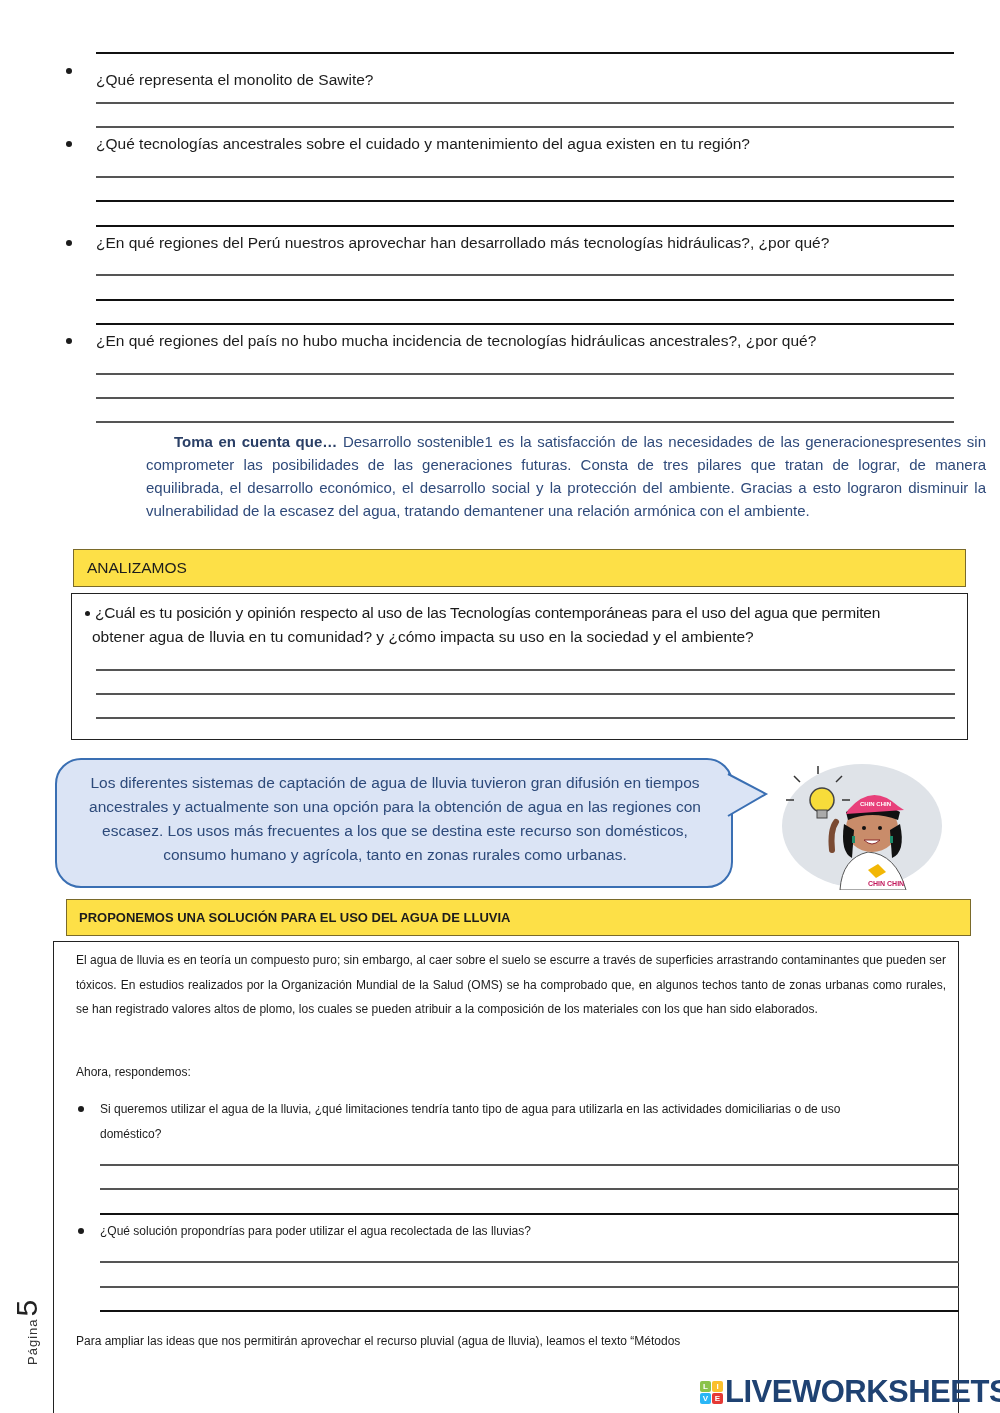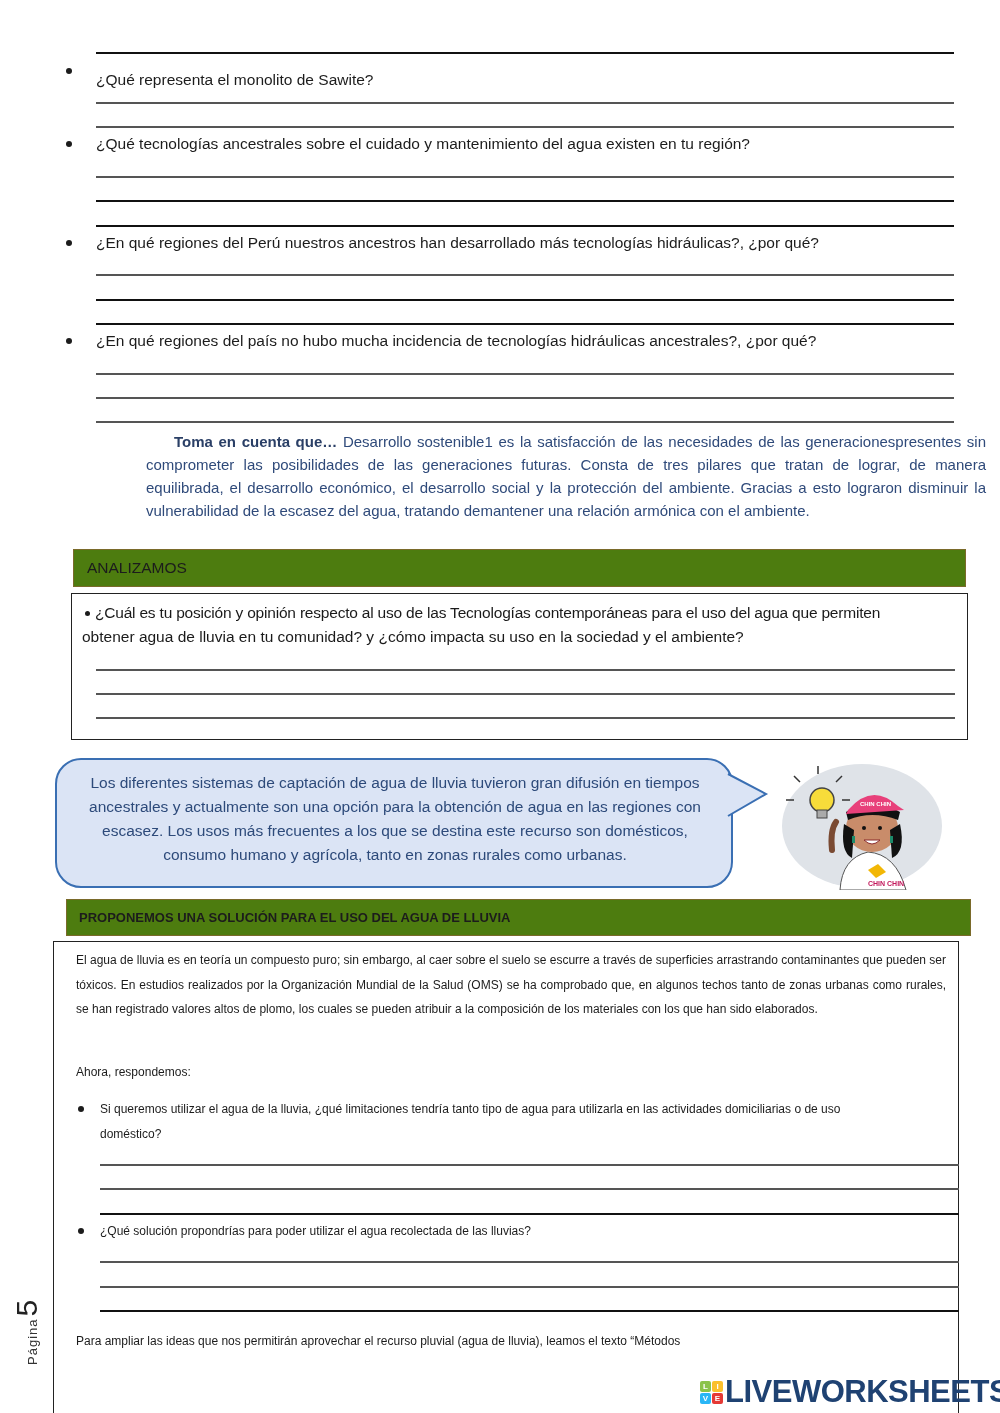--- a/index.html
+++ b/index.html
@@ -5,21 +5,21 @@
   * { box-sizing: border-box; margin: 0; padding: 0; }
   html, body { width: 1000px; height: 1413px; background: #ffffff; overflow: hidden; }
   body { position: relative; font-family: "Liberation Sans", sans-serif; color: #1a1a1a; }
   .abs { position: absolute; }
   .q { position: absolute; left: 96px; font-size: 15.5px; line-height: 20px; color: #1c1c1c; }
   .bullet { position: absolute; left: 66px; width: 6px; height: 6px; border-radius: 50%; background: #1c1c1c; }
   .line { position: absolute; height: 1.5px; background: #555; }
   .line.dark { height: 2px; background: #111; }
   .callout-note { position: absolute; left: 146px; top: 430px; width: 840px; font-size: 15px; line-height: 23px; color: #2f4a7a; text-align: justify; }
   .callout-note b { color: #2a3f66; margin-left: 28px; }
-  .section-header { position: absolute; background: #4d7c0f; border: 1px solid #7a6a2a; font-size: 15.5px; padding-left: 13px; display: flex; align-items: center; color: #1c1c1c; }
+  .section-header { position: absolute; background: #fde047; border: 1px solid #7a6a2a; font-size: 15.5px; padding-left: 13px; display: flex; align-items: center; color: #1c1c1c; }
   .box { position: absolute; border: 1px solid #222; background: #fff; }
   .bubble { position: absolute; left: 55px; top: 758px; width: 678px; height: 130px; background: #dbe4f5; border: 2px solid #3a6fb3; border-radius: 26px; }
   .bubble-text { position: absolute; left: 70px; top: 771px; width: 650px; text-align: center; font-size: 15.5px; line-height: 24px; color: #2d4a7a; }
   .para { position: absolute; font-size: 12px; line-height: 24.5px; color: #1c1c1c; text-align: justify; }
   .logo { position: absolute; left: 700px; top: 1374px; display: flex; align-items: center; }
   .logo-grid { display: grid; grid-template-columns: 11px 11px; grid-template-rows: 11px 11px; gap: 1px; margin-right: 2px; }
   .logo-grid span { font-size: 8px; font-weight: bold; color: #fff; display: flex; align-items: center; justify-content: center; border-radius: 2px; font-family: "Liberation Sans", sans-serif; }
   .logo-text { font-family: "Liberation Sans", sans-serif; font-weight: bold; font-size: 31px; color: #1f4272; letter-spacing: -0.5px; }
 </style>
 </head>
@@ -32,42 +32,42 @@
 <div class="line" style="left:96px; top:102px; width:858px;"></div>
 <div class="line" style="left:96px; top:126px; width:858px;"></div>
 
 <div class="bullet" style="top:141px;"></div>
 <div class="q" style="top:134px;">¿Qué tecnologías ancestrales sobre el cuidado y mantenimiento del agua existen en tu región?</div>
 <div class="line" style="left:96px; top:176px; width:858px;"></div>
 <div class="line dark" style="left:96px; top:200px; width:858px;"></div>
 <div class="line dark" style="left:96px; top:225px; width:858px;"></div>
 
 <div class="bullet" style="top:240px;"></div>
-<div class="q" style="top:233px;">¿En qué regiones del Perú nuestros ancestros han desarrollado más tecnologías hidráulicas?, ¿por qué?</div>
+<div class="q" style="top:233px;">¿En qué regiones del Perú nuestros aprovechar han desarrollado más tecnologías hidráulicas?, ¿por qué?</div>
 <div class="line" style="left:96px; top:274px; width:858px;"></div>
 <div class="line dark" style="left:96px; top:299px; width:858px;"></div>
 <div class="line dark" style="left:96px; top:323px; width:858px;"></div>
 
 <div class="bullet" style="top:338px;"></div>
 <div class="q" style="top:331px;">¿En qué regiones del país no hubo mucha incidencia de tecnologías hidráulicas ancestrales?, ¿por qué?</div>
 <div class="line" style="left:96px; top:373px; width:858px;"></div>
 <div class="line" style="left:96px; top:397px; width:858px;"></div>
 <div class="line" style="left:96px; top:421px; width:858px;"></div>
 
 <div class="callout-note">
   <b>Toma en cuenta que…</b><span> Desarrollo sostenible1 es la satisfacción de las necesidades de las generacionespresentes sin comprometer las posibilidades de las generaciones futuras. Consta de tres pilares que tratan de lograr, de manera equilibrada, el desarrollo económico, el desarrollo social y la protección del ambiente. Gracias a esto lograron disminuir la vulnerabilidad de la escasez del agua, tratando demantener una relación armónica con el ambiente.</span>
 </div>
 
 <div class="section-header" style="left:73px; top:549px; width:893px; height:38px;">
   <span>ANALIZAMOS</span>
 </div>
 <div class="box" style="left:71px; top:593px; width:897px; height:147px;">
   <div class="abs" style="left:13px; top:17px; width:5px; height:5px; border-radius:50%; background:#1c1c1c;"></div>
   <div class="abs" style="left:23px; top:9px; font-size:15.5px; line-height:20px; white-space:nowrap; letter-spacing:-0.2px;">¿Cuál es tu posición y opinión respecto al uso de las Tecnologías contemporáneas para el uso del agua que permiten</div>
-  <div class="abs" style="left:10px; top:33px; font-size:15.5px; line-height:20px; white-space:nowrap;">obtener agua de lluvia en tu comunidad? y ¿cómo impacta su uso en la sociedad y el ambiente?</div>
+  <div class="abs" style="left:20px; top:33px; font-size:15.5px; line-height:20px; white-space:nowrap;">obtener agua de lluvia en tu comunidad? y ¿cómo impacta su uso en la sociedad y el ambiente?</div>
   <div class="line" style="left:24px; top:75px; width:859px;"></div>
   <div class="line" style="left:24px; top:99px; width:859px;"></div>
   <div class="line" style="left:24px; top:123px; width:859px;"></div>
 </div>
 
 <div class="bubble"></div>
 <svg class="abs" style="left:726px; top:772px;" width="44" height="50" viewBox="0 0 44 50">
   <path d="M2 2 L40 22 L2 44" fill="#dbe4f5" stroke="#3a6fb3" stroke-width="2"></path>
   <rect x="0" y="4" width="4" height="38" fill="#dbe4f5"></rect>
 </svg>

